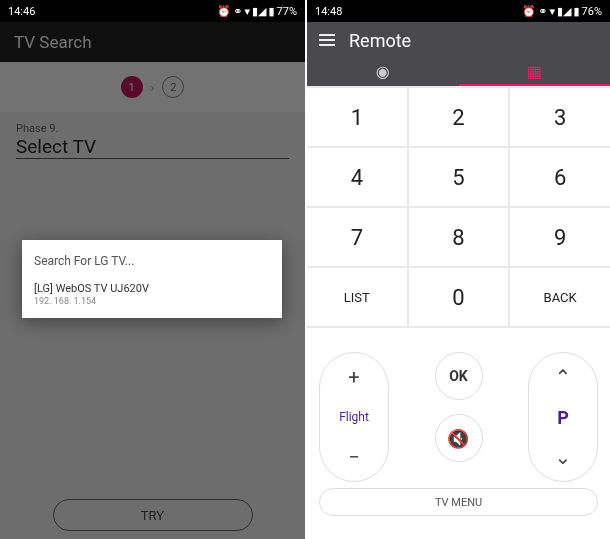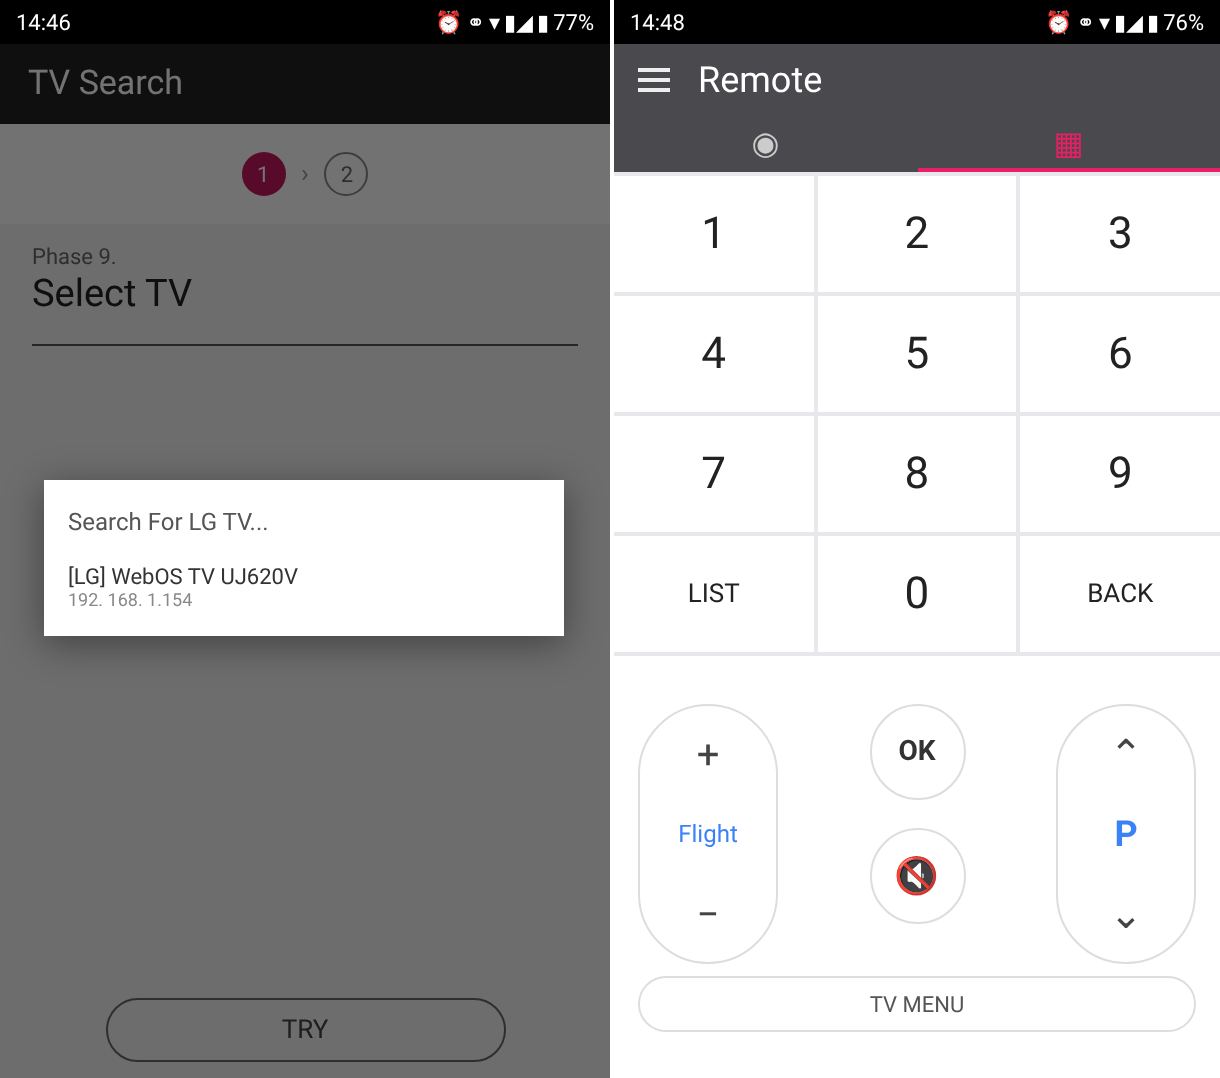--- a/index.html
+++ b/index.html
@@ -91,21 +91,21 @@
     .phase-block {
       padding: 10px 16px 0 16px;
     }
     .phase-label {
       font-size: 11px;
       color: #666;
     }
     .phase-title {
       font-size: 19px;
       color: #222;
-      padding-bottom: 14px;
+      padding-bottom: 0;
       border-bottom: 1px solid #555;
     }
     .try-btn {
       position: absolute;
       bottom: 8px;
       left: 50%;
       transform: translateX(-50%);
       width: 200px;
       height: 32px;
       border: 1px solid #666;
@@ -217,21 +217,21 @@
       border: 1px solid #ddd;
       border-radius: 35px;
       display: flex;
       flex-direction: column;
       justify-content: space-between;
       align-items: center;
       padding: 12px 0;
       height: 130px;
     }
     .pill .sym { font-size: 20px; color: #444; }
-    .pill .lbl { font-size: 12px; color: #3b82f6; }
+    .pill .lbl { font-size: 12px; color: #4c1d95; }
     .center-col {
       display: flex;
       flex-direction: column;
       align-items: center;
       gap: 14px;
     }
     .circle-btn {
       width: 48px;
       height: 48px;
       border-radius: 50%;

